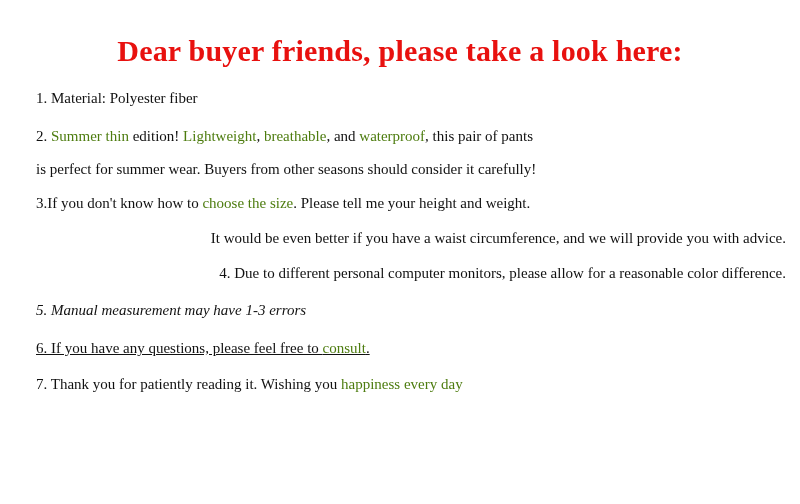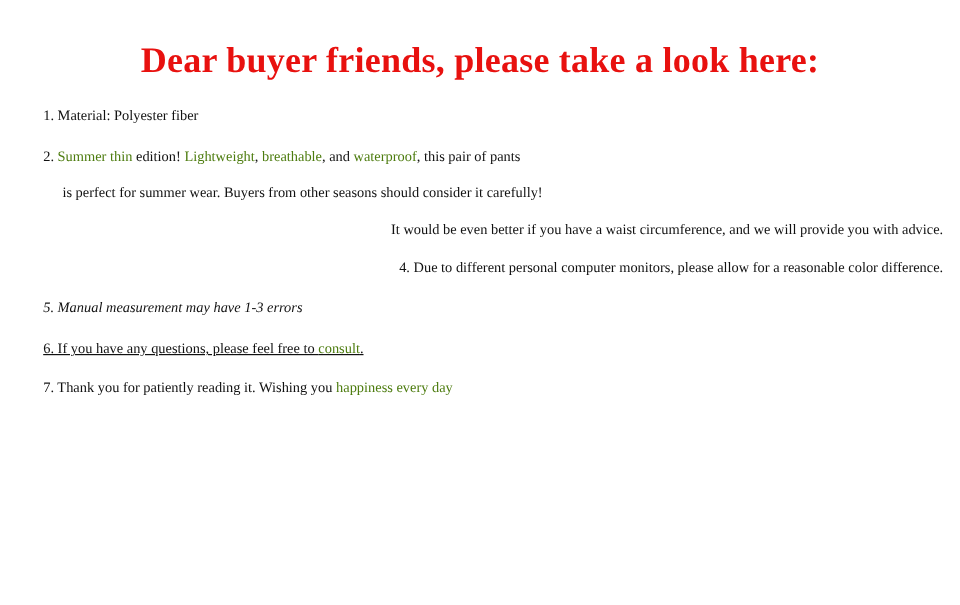--- a/index.html
+++ b/index.html
@@ -27,28 +27,28 @@
     font-weight: bold;
     font-size: 30px;
     line-height: 1.1;
     margin: 34px 0 0 0;
     letter-spacing: 0.2px;
   }
   .lines {
     margin-top: 22px;
   }
   .line {
-    font-size: 12px;
+    font-size: 15px;
     line-height: 1.2;
     color: #111111;
     white-space: nowrap;
   }
   .line.l1  { margin: 0 0 0 22px; }
   .line.l2  { margin: 20px 0 0 22px; }
-  .line.l3  { margin: 15px 0 0 38px; }
+  .line.l3  { margin: 15px 0 0 22px; }
   .line.l4  { margin: 16px 0 0 22px; }
   .line.l5  { margin: 17px 0 0 34px; text-align: right; }
   .line.l6  { margin: 17px 0 0 22px; text-align: right; }
   .line.l7  { margin: 19px 0 16px 22px; font-style: italic; }
   .line.l8  { margin: 20px 0 0 22px; text-decoration: underline; }
   .line.l9  { margin: 19px 0 0 22px; }
   .line.l10 { margin: 18px 0 0 22px; }
   .red {
     color: #4d7c0f;
   }
@@ -70,20 +70,23 @@
     </div>
 
     <div class="line l2">
       <span data-bind="document.lines.1.segments.0.text">2. </span><span class="red" data-bind="document.lines.1.segments.1.text">Summer thin</span><span data-bind="document.lines.1.segments.2.text"> edition! </span><span class="red" data-bind="document.lines.1.segments.3.text">Lightweight</span><span data-bind="document.lines.1.segments.4.text">, </span><span class="red" data-bind="document.lines.1.segments.5.text">breathable</span><span data-bind="document.lines.1.segments.6.text">, and </span><span class="red" data-bind="document.lines.1.segments.7.text">waterproof</span><span data-bind="document.lines.1.segments.8.text">, this pair of pants</span>
     </div>
 
     <div class="line l3">
       <span data-bind="document.lines.2.segments.0.text"> is perfect for summer wear. Buyers from other seasons should consider it carefully!</span>
     </div>
 
+    <div class="line l4">
+      <span data-bind="document.lines.3.segments.0.text">3.If you don't know how to </span><span class="red" data-bind="document.lines.3.segments.1.text">choose the size</span><span data-bind="document.lines.3.segments.2.text">. Please tell me your height and weight.</span>
+    </div>
 
     <div class="line l5">
       <span data-bind="document.lines.4.segments.0.text">It would be even better if you have a waist circumference, and we will provide you with advice.</span>
     </div>
 
     <div class="line l6">
       <span data-bind="document.lines.5.segments.0.text">4. Due to different personal computer monitors, please allow for a reasonable color difference.</span>
     </div>
 
     <div class="line l7">

